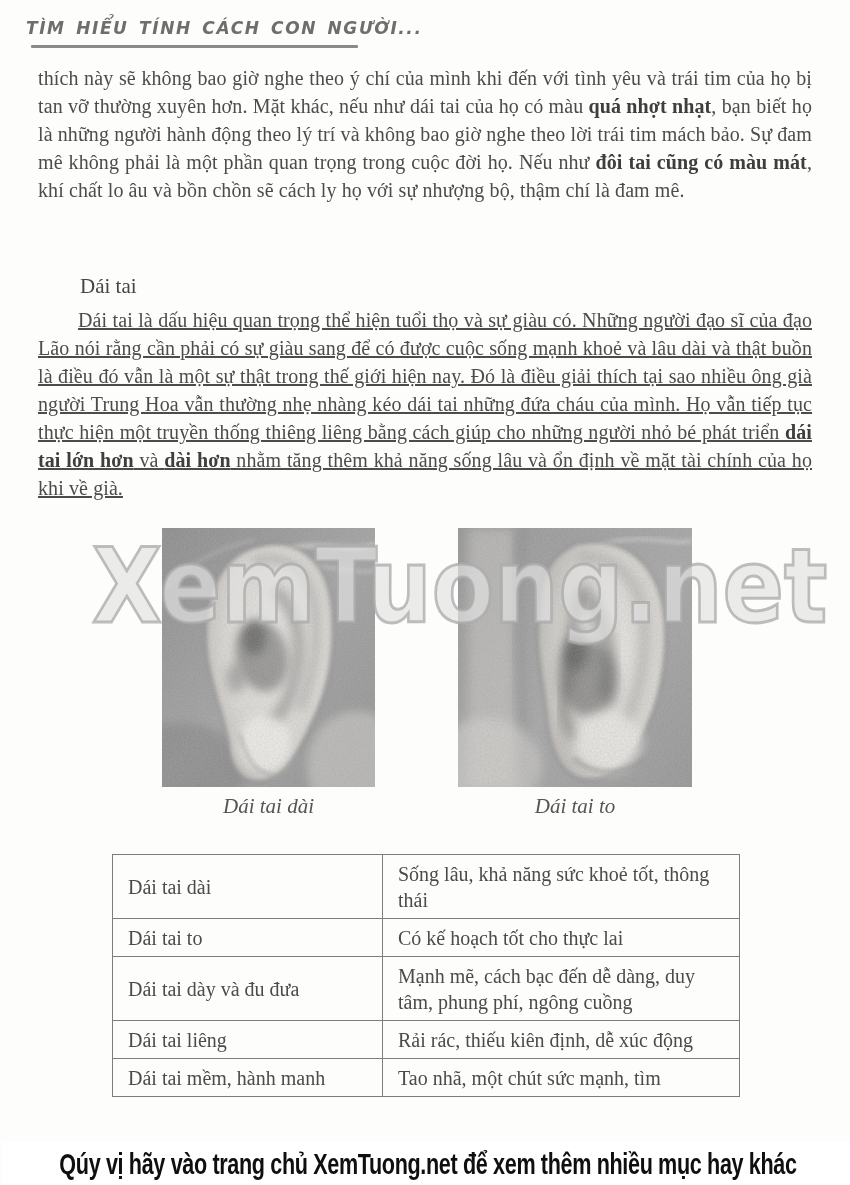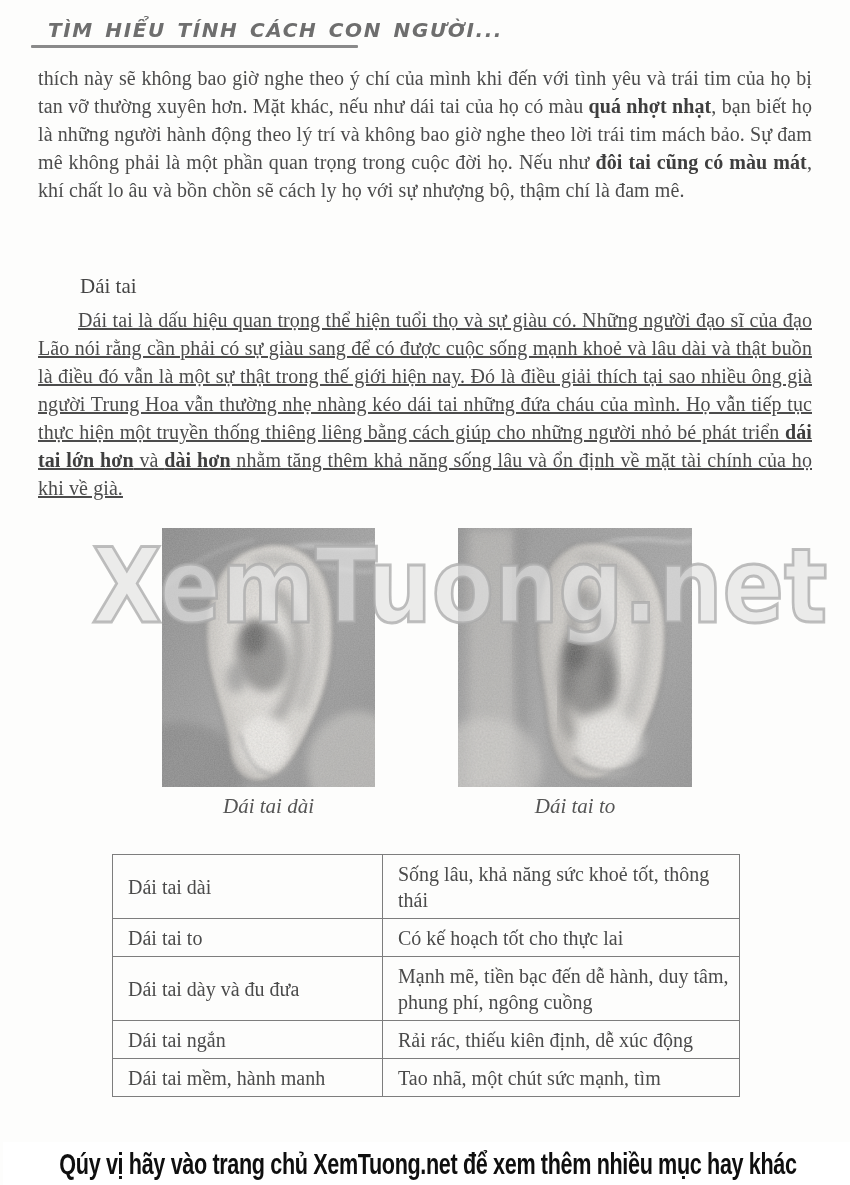--- a/index.html
+++ b/index.html
@@ -3,23 +3,23 @@
 <meta charset="utf-8">
 <style>
   html,body{margin:0;padding:0;background:#e8e8e8;}
   .page{
     position:relative; width:850px; height:1185px; margin:0 auto;
     background:#fdfdfc; overflow:hidden;
     font-family:"Liberation Serif", serif; color:#4a4a4a;
   }
   
   .hdr{
-    position:absolute; left:48px; top:18px; width:340px;
+    position:absolute; left:26px; top:18px; width:340px;
     font-family:"DejaVu Sans", sans-serif; font-style:italic; font-weight:600;
-    font-size:20px; letter-spacing:1.6px; word-spacing:3px; color:#6e6e6e;
+    font-size:17px; letter-spacing:1.6px; word-spacing:3px; color:#6e6e6e;
     white-space:nowrap;
   }
   .hdr-line{
     position:absolute; left:31px; top:45px; width:327px; height:3px;
     background:#8a8a8a; border-radius:1px;
   }
   
   .para{
     position:absolute; left:38px; width:774px;
     font-size:20px; line-height:28px; text-align:justify;
@@ -194,24 +194,24 @@
       <tr class="tr2">
         <td class="c1">Dái tai dài</td>
         <td>Sống lâu, khả năng sức khoẻ tốt, thông thái</td>
       </tr>
       <tr class="tr1">
         <td class="c1">Dái tai to</td>
         <td>Có kế hoạch tốt cho thực lai</td>
       </tr>
       <tr class="tr2">
         <td class="c1">Dái tai dày và đu đưa</td>
-        <td>Mạnh mẽ, tiền bạc đến dễ hành, duy tâm, phung phí, ngông cuồng</td>
+        <td>Mạnh mẽ, cách bạc đến dễ dàng, duy tâm, phung phí, ngông cuồng</td>
       </tr>
       <tr class="tr1">
-        <td class="c1">Dái tai ngắn</td>
+        <td class="c1">Dái tai liêng</td>
         <td>Rải rác, thiếu kiên định, dễ xúc động</td>
       </tr>
       <tr class="tr1">
         <td class="c1">Dái tai mềm, hành manh</td>
         <td>Tao nhã, một chút sức mạnh, tìm</td>
       </tr>
     </tbody>
   </table>
 
   <div class="footer-wrap">

